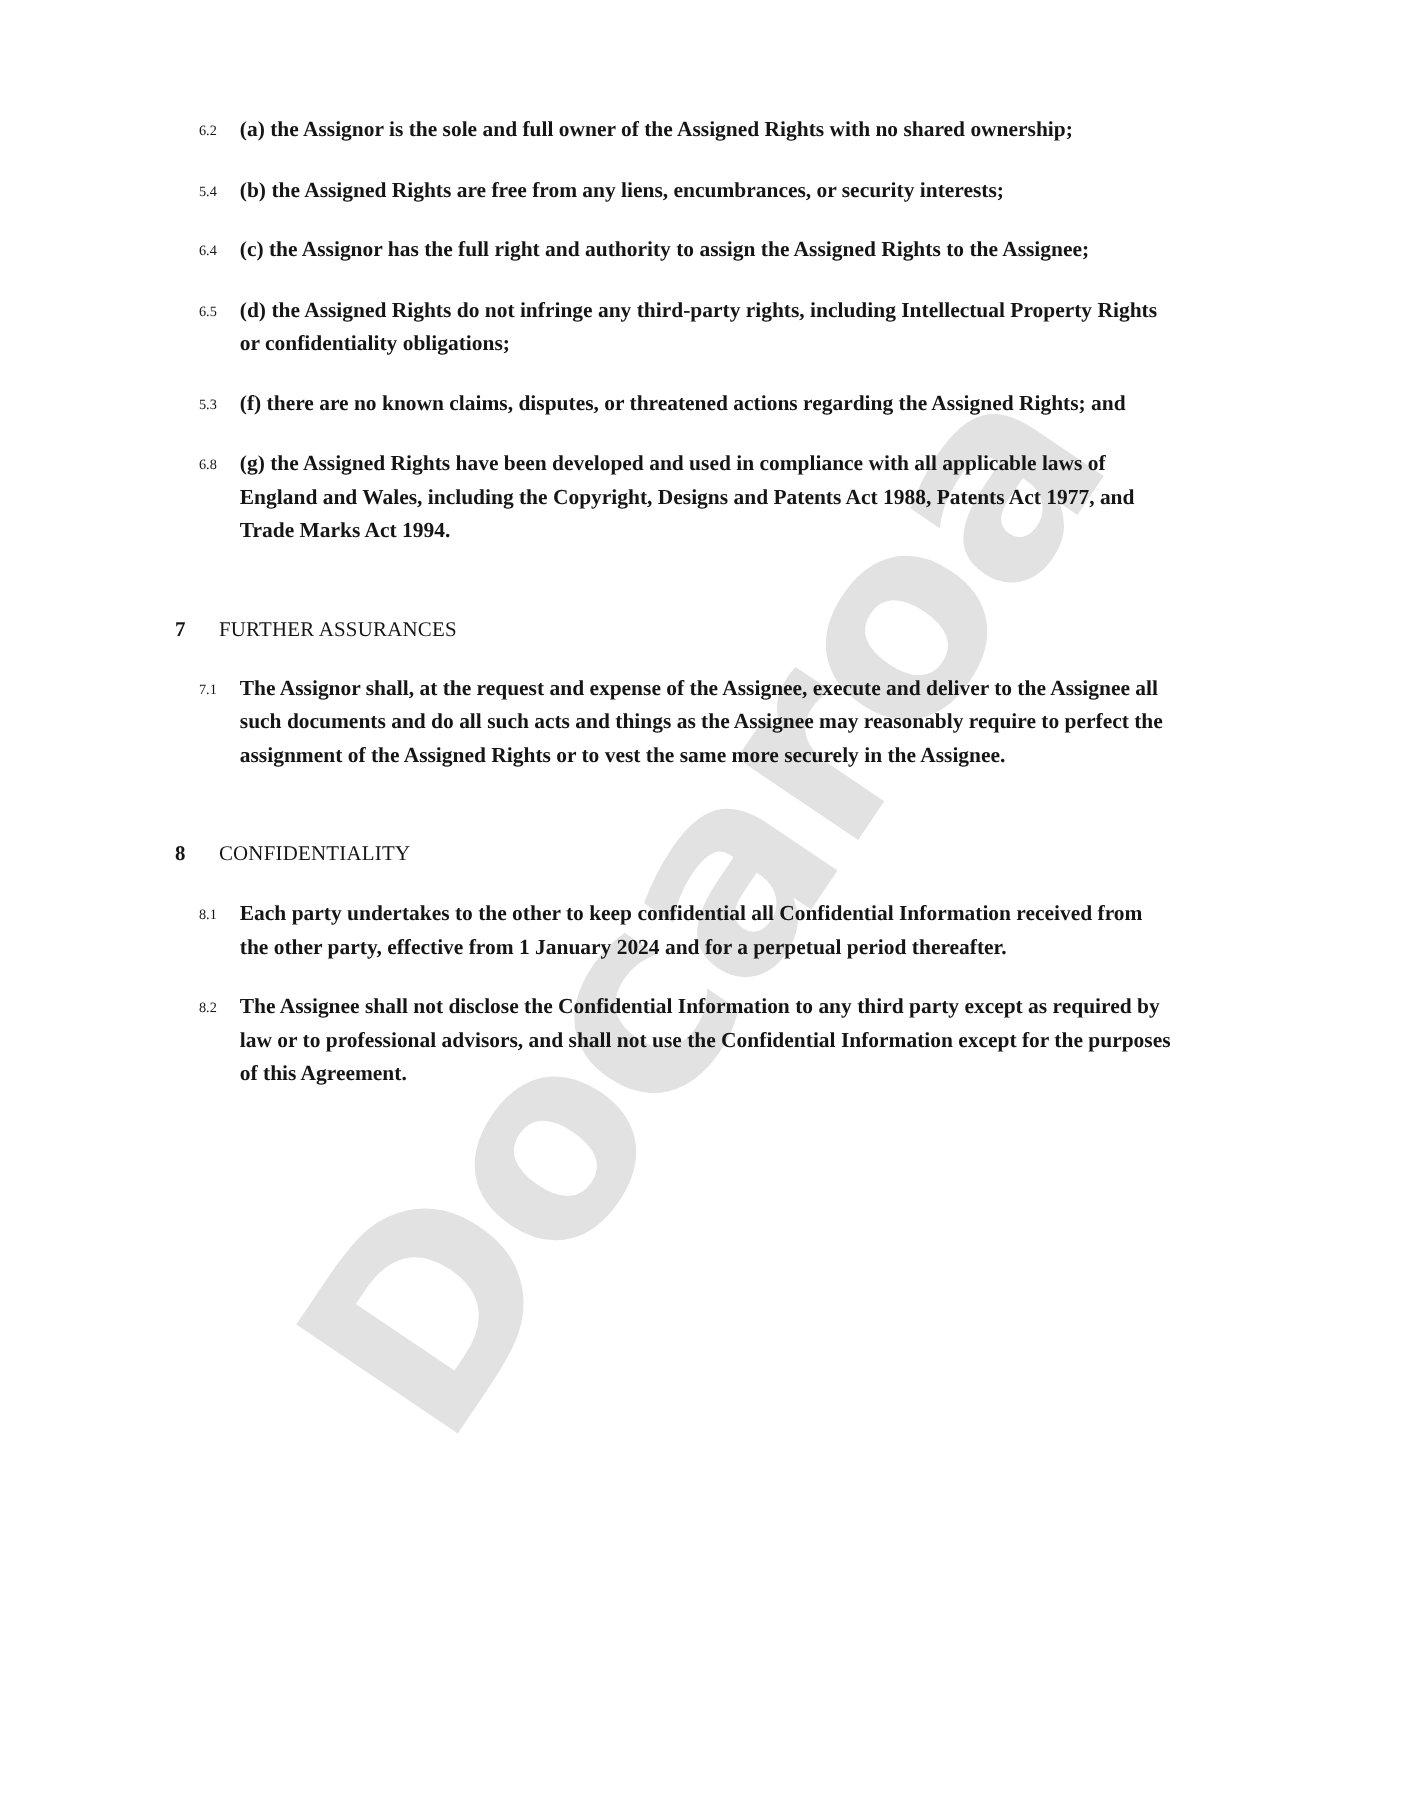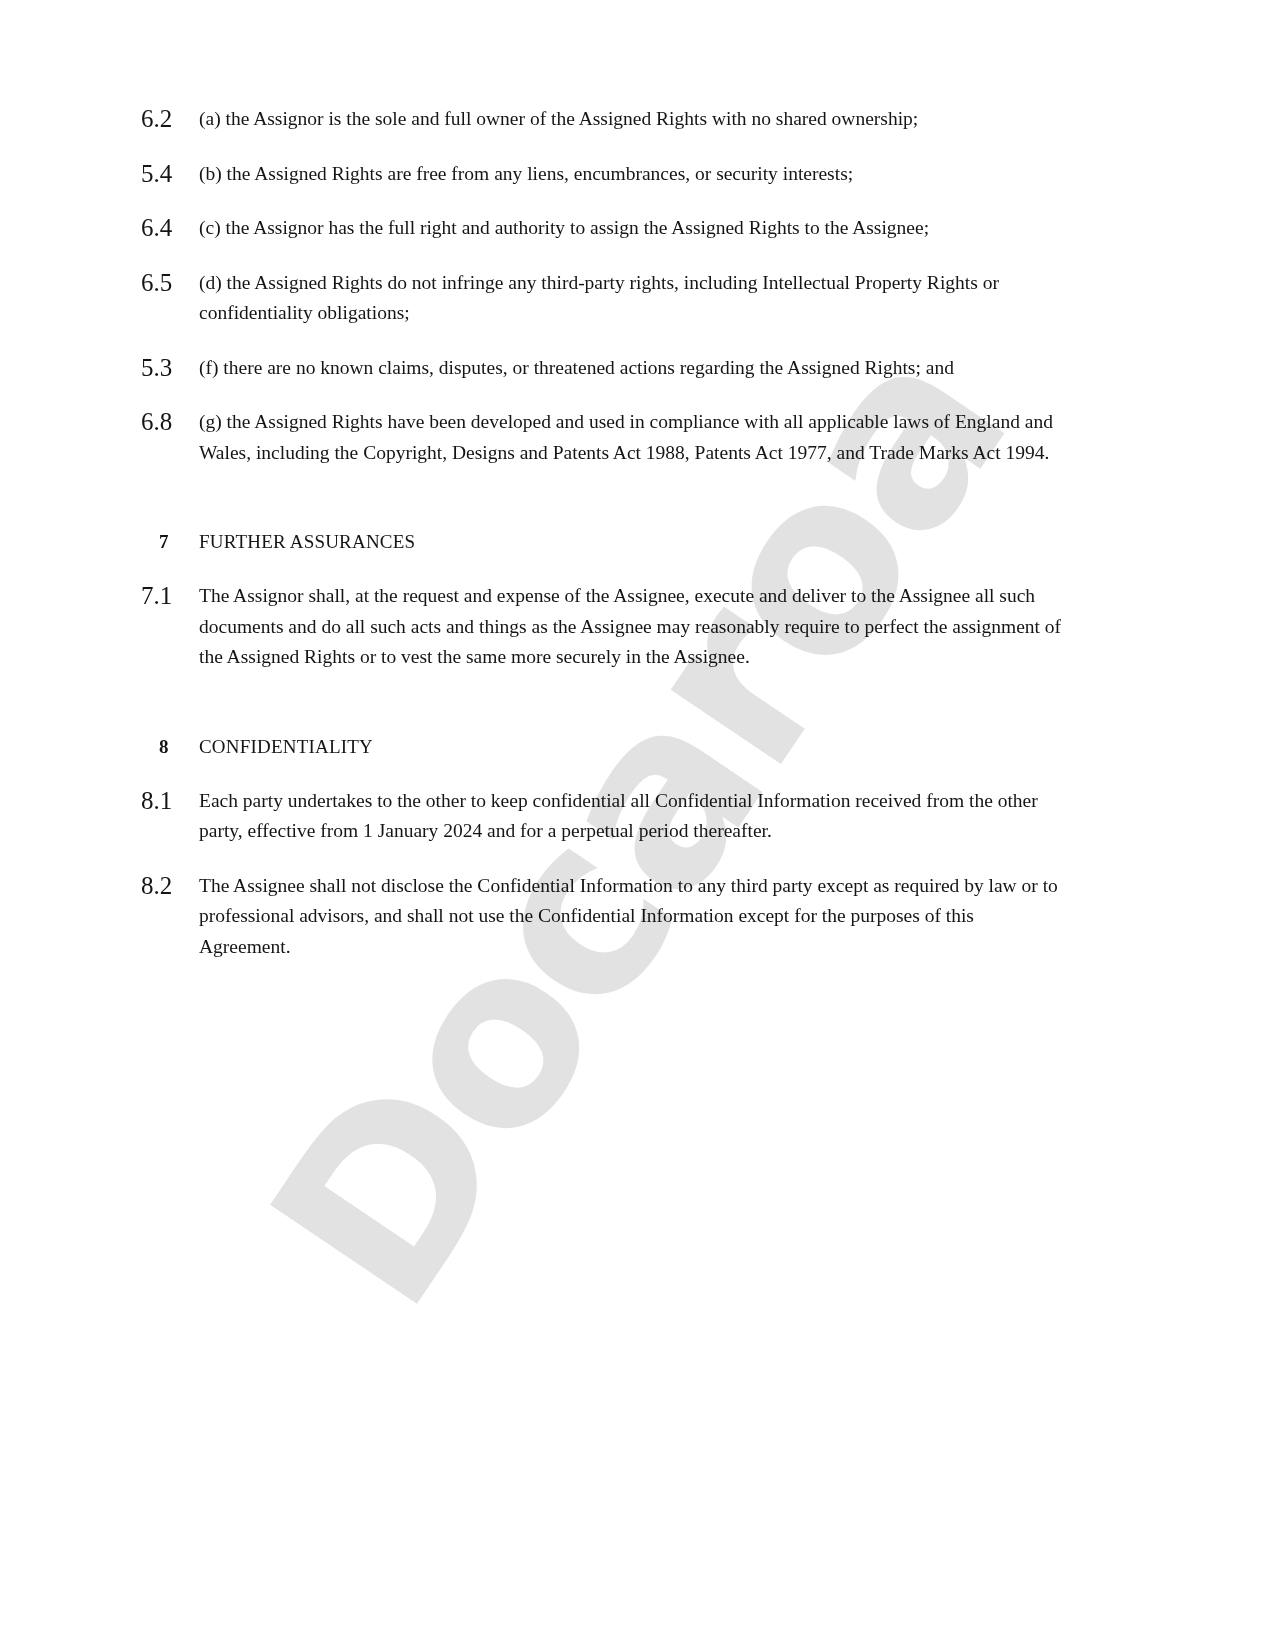--- a/index.html
+++ b/index.html
@@ -54,30 +54,32 @@
   }
 
   
   .clause {
     display: flex;
     align-items: flex-start;
     margin-bottom: 24px;
   }
   .clause-number {
     flex: 0 0 58px;
-    font-size: 25px;
+    font-size: 13px;
     line-height: 30.5px;
-    text-align: left;
+    text-align: center;
     white-space: nowrap;
+    margin-left: 19px;
   }
   .clause-text {
     flex: 1 1 auto;
     font-size: 19.5px;
     line-height: 30.5px;
     text-align: left;
+    font-weight: bold;
   }
 
   
   .section-heading {
     display: flex;
     align-items: flex-start;
     margin-top: 60px;
     margin-bottom: 25px;
   }
   .section-number {

